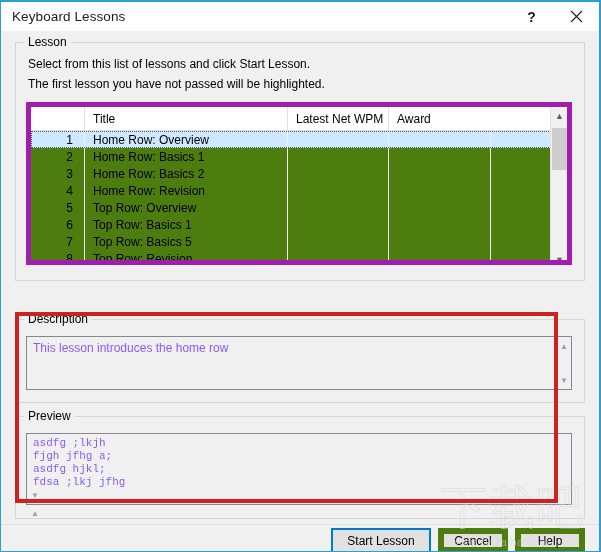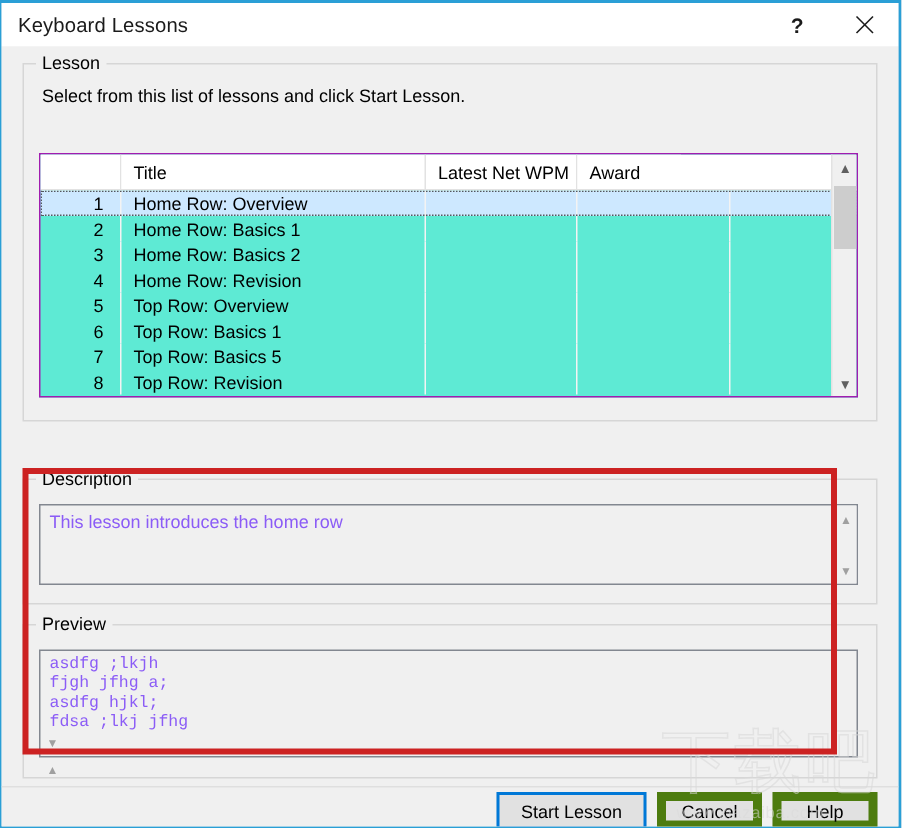--- a/index.html
+++ b/index.html
@@ -101,22 +101,22 @@
   }
   #instr1 { top: 14px; }
   #instr2 { top: 34px; }
 
   
   .listview {
     position: absolute;
     left: 10px; top: 59px;
     width: 546px; height: 163px;
     box-sizing: border-box;
-    border: 1px solid #a21caf;
-    background: #5eead4;
+    border: 5px solid #a21caf;
+    background: #4d7c0f;
     overflow: hidden;
   }
   .lv-header {
     display: flex;
     height: 24px;
     background: #ffffff;
     border-bottom: 1px solid #e2e2e2;
     box-sizing: border-box;
   }
   .lv-th {
@@ -354,20 +354,21 @@
         </svg>
       </button>
     </div>
   </div>
 
   <div class="client">
 
     <div class="group" id="lesson-group">
       <div class="group-title">Lesson</div>
       <div class="instr" id="instr1">Select from this list of lessons and click Start Lesson.</div>
+      <div class="instr" id="instr2">The first lesson you have not passed will be highlighted.</div>
 
       <div class="listview">
         <div class="lv-header">
           <div class="lv-th col-idx"></div>
           <div class="lv-th col-title">Title</div>
           <div class="lv-th col-latest">Latest Net WPM</div>
           <div class="lv-th col-award">Award</div>
         </div>
         <div class="lv-body" id="lv-body">
             <div class="lv-row selected">

